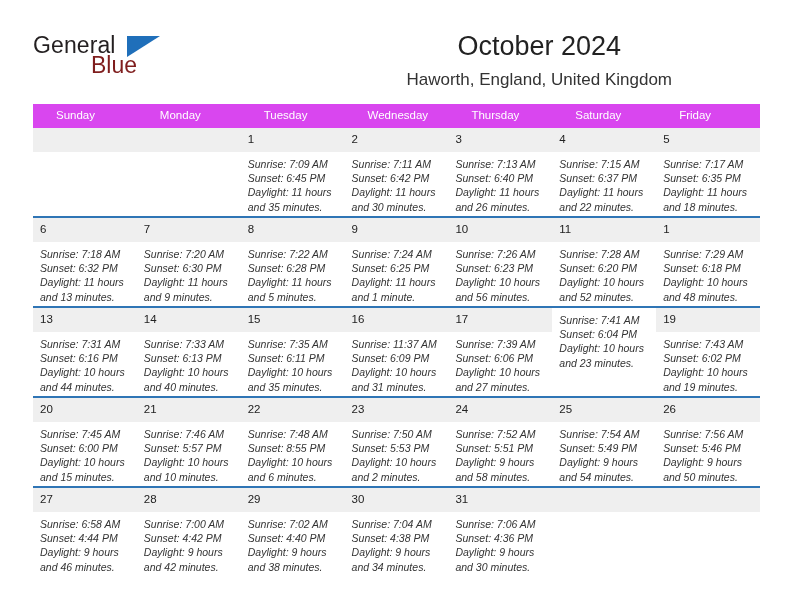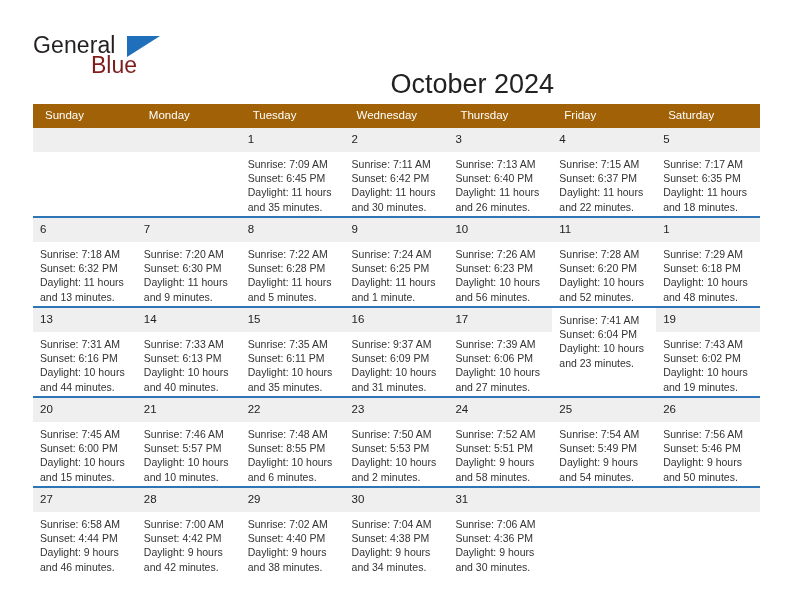--- a/index.html
+++ b/index.html
@@ -60,24 +60,23 @@
     left: 94px;
     top: 3px;
     width: 0;
     height: 0;
     border-left: 33px solid #1f6fba;
     border-bottom: 21px solid transparent;
   }
 
   .title-block {
     position: absolute;
-    right: 16px;
+    right: 0;
     top: 0;
-    text-align: left;
-    margin-top: 38px;
+    text-align: center;
   }
   .cal-title {
     font-size: 27px;
     color: #222222;
     line-height: 32px;
     white-space: nowrap;
   }
   .cal-subtitle {
     font-size: 17px;
     color: #333333;
@@ -93,25 +92,25 @@
     top: 104px;
     width: 727px;
   }
 
   .dow-row {
     display: flex;
     background: #34750d00;
   }
   .dow-cell {
     flex: 1 1 0;
-    background: #a16207;
+    background: #d946ef;
     color: #ffffff;
     font-size: 11.5px;
     line-height: 13px;
-    padding: 5px 0 6px 12px;
+    padding: 5px 0 6px 23px;
     box-sizing: border-box;
   }
 
   .week-row {
     display: flex;
     border-top: 2px solid #2f75b5;
   }
   .week-row.first {
     border-top: none;
   }
@@ -134,20 +133,21 @@
   }
   .day-num.empty {
     background: #efefef;
   }
 
   .day-body {
     padding: 5px 10px 0 7px;
     font-size: 10.5px;
     line-height: 14.2px;
     color: #333333;
+    font-style: italic;
   }
   .day-body div {
     white-space: normal;
   }
 </style>
 </head>
 <body>
 
 <div class="page">
 
@@ -166,22 +166,22 @@
 
   </div>
 
   <div class="calendar">
     <div class="dow-row" id="dow-row">
         <div class="dow-cell">Sunday</div>
         <div class="dow-cell">Monday</div>
         <div class="dow-cell">Tuesday</div>
         <div class="dow-cell">Wednesday</div>
         <div class="dow-cell">Thursday</div>
+        <div class="dow-cell">Saturday</div>
         <div class="dow-cell">Friday</div>
-        <div class="dow-cell">Saturday</div>
       </div>
     <div id="weeks-container">
         <div class="week-row first">
           <div class="day-cell">
             <div class="day-num empty"></div>
             <div class="day-body">
               <div></div>
               <div></div>
               <div></div>
               <div></div>
@@ -331,21 +331,21 @@
             <div class="day-body">
               <div>Sunrise: 7:35 AM</div>
               <div>Sunset: 6:11 PM</div>
               <div>Daylight: 10 hours</div>
               <div>and 35 minutes.</div>
             </div>
           </div>
           <div class="day-cell">
             <div class="day-num">16</div>
             <div class="day-body">
-              <div>Sunrise: 9:37 AM</div>
+              <div>Sunrise: 11:37 AM</div>
               <div>Sunset: 6:09 PM</div>
               <div>Daylight: 10 hours</div>
               <div>and 31 minutes.</div>
             </div>
           </div>
           <div class="day-cell">
             <div class="day-num">17</div>
             <div class="day-body">
               <div>Sunrise: 7:39 AM</div>
               <div>Sunset: 6:06 PM</div>

